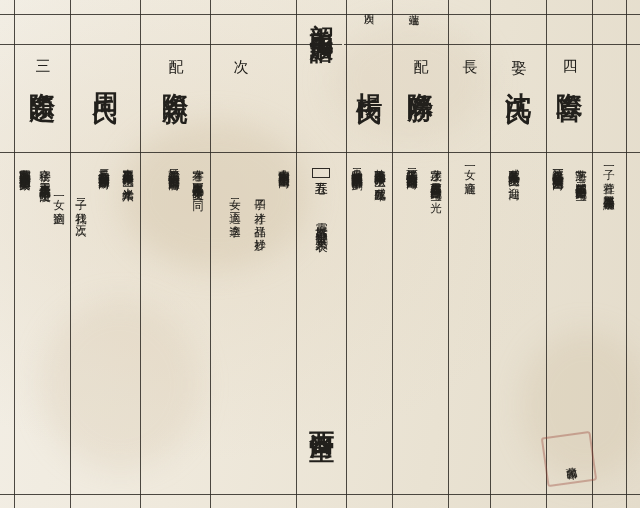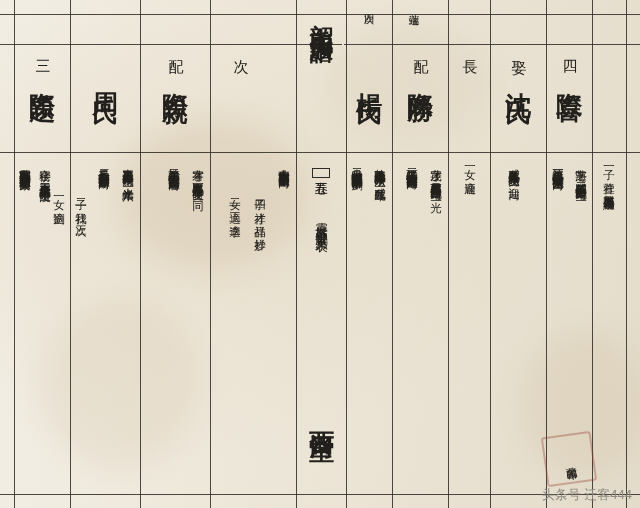--- a/index.html
+++ b/index.html
@@ -239,14 +239,13 @@
     <span class="vt">字金榜　嘉慶三十二年戊辰正月二十三子時生沒</span>
   </div>
   <div class="col" style="left:14px;top:160px;width:22px;">
     <span class="vt">葬甯邑四都七區西衡塘塞葉衝左則合妻李氏冢</span>
   </div>
 
   <div class="stamp">
     <span class="vt">藏書印</span>
   </div>
 
-  <div class="watermark">头条号 迁客444</div>
 </div>
 
 </body></html>

